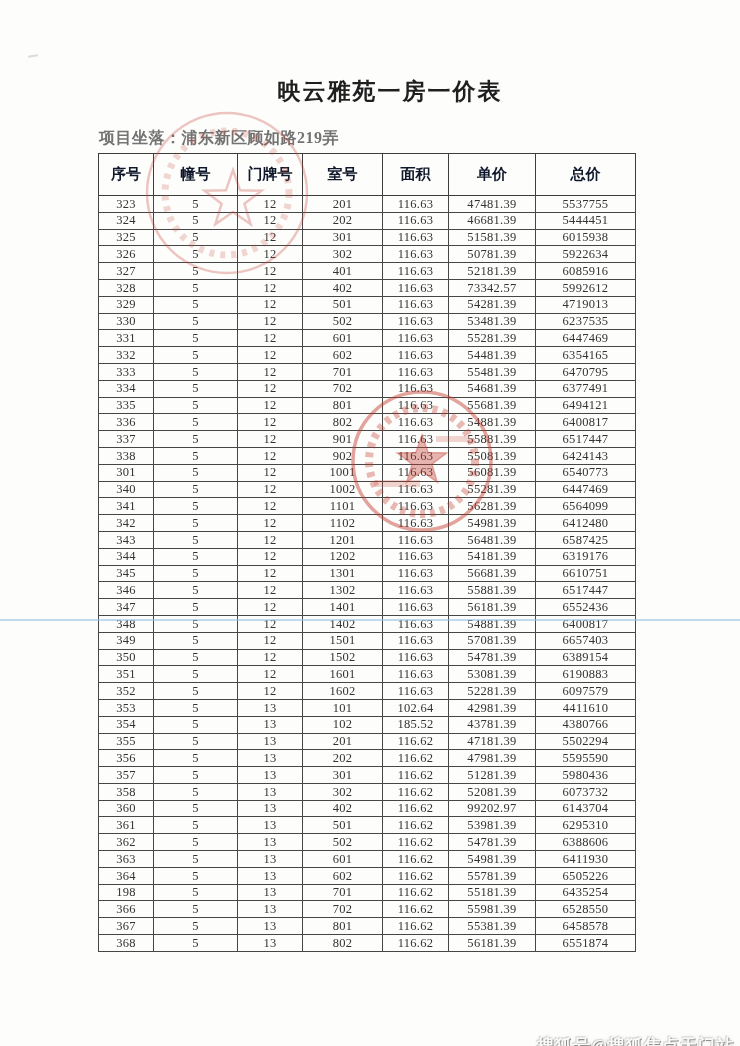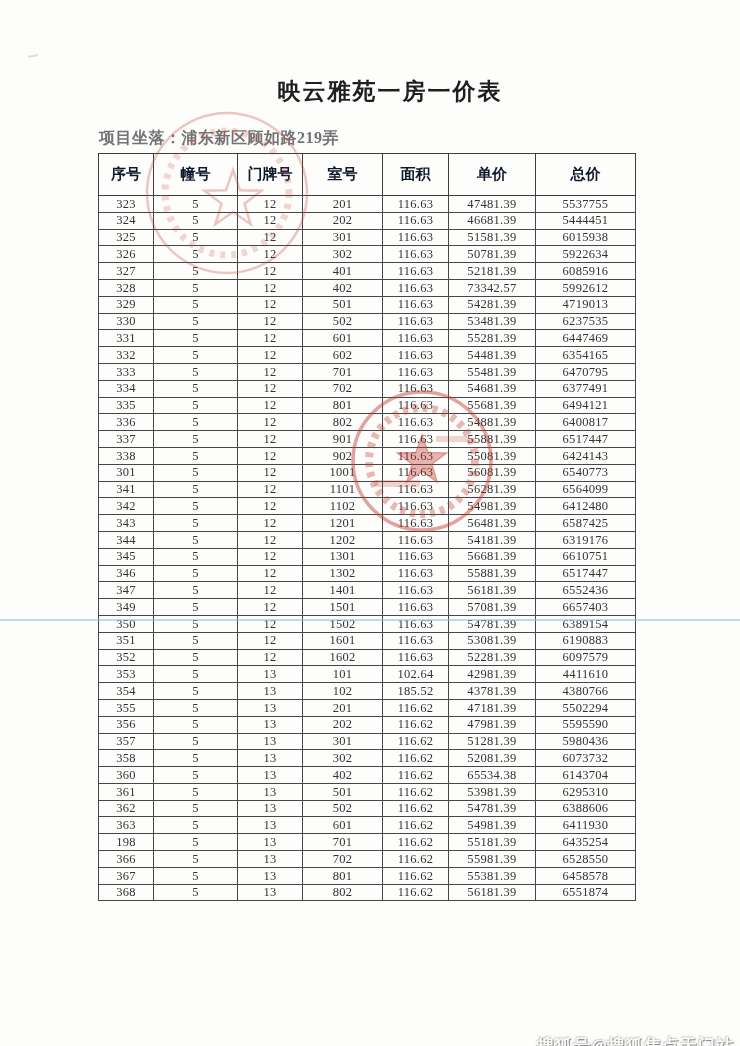--- a/index.html
+++ b/index.html
@@ -233,20 +233,29 @@
       <tr>
         <td>301</td>
         <td>5</td>
         <td>12</td>
         <td>1001</td>
         <td>116.63</td>
         <td>56081.39</td>
         <td>6540773</td>
       </tr>
       <tr>
+        <td>340</td>
+        <td>5</td>
+        <td>12</td>
+        <td>1002</td>
+        <td>116.63</td>
+        <td>55281.39</td>
+        <td>6447469</td>
+      </tr>
+      <tr>
         <td>341</td>
         <td>5</td>
         <td>12</td>
         <td>1101</td>
         <td>116.63</td>
         <td>56281.39</td>
         <td>6564099</td>
       </tr>
       <tr>
         <td>342</td>
@@ -294,20 +303,29 @@
         <td>6517447</td>
       </tr>
       <tr>
         <td>347</td>
         <td>5</td>
         <td>12</td>
         <td>1401</td>
         <td>116.63</td>
         <td>56181.39</td>
         <td>6552436</td>
+      </tr>
+      <tr>
+        <td>348</td>
+        <td>5</td>
+        <td>12</td>
+        <td>1402</td>
+        <td>116.63</td>
+        <td>54881.39</td>
+        <td>6400817</td>
       </tr>
       <tr>
         <td>349</td>
         <td>5</td>
         <td>12</td>
         <td>1501</td>
         <td>116.63</td>
         <td>57081.39</td>
         <td>6657403</td>
       </tr>
@@ -391,21 +409,21 @@
         <td>116.62</td>
         <td>52081.39</td>
         <td>6073732</td>
       </tr>
       <tr>
         <td>360</td>
         <td>5</td>
         <td>13</td>
         <td>402</td>
         <td>116.62</td>
-        <td>65534.38</td>
+        <td>99202.97</td>
         <td>6143704</td>
       </tr>
       <tr>
         <td>361</td>
         <td>5</td>
         <td>13</td>
         <td>501</td>
         <td>116.62</td>
         <td>53981.39</td>
         <td>6295310</td>
@@ -420,20 +438,29 @@
         <td>6388606</td>
       </tr>
       <tr>
         <td>363</td>
         <td>5</td>
         <td>13</td>
         <td>601</td>
         <td>116.62</td>
         <td>54981.39</td>
         <td>6411930</td>
+      </tr>
+      <tr>
+        <td>364</td>
+        <td>5</td>
+        <td>13</td>
+        <td>602</td>
+        <td>116.62</td>
+        <td>55781.39</td>
+        <td>6505226</td>
       </tr>
       <tr>
         <td>198</td>
         <td>5</td>
         <td>13</td>
         <td>701</td>
         <td>116.62</td>
         <td>55181.39</td>
         <td>6435254</td>
       </tr>

